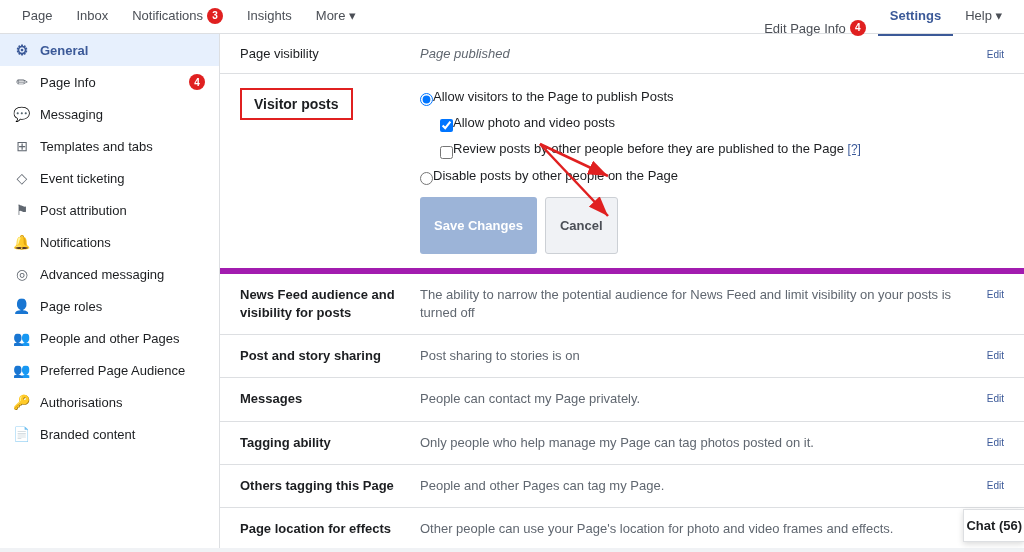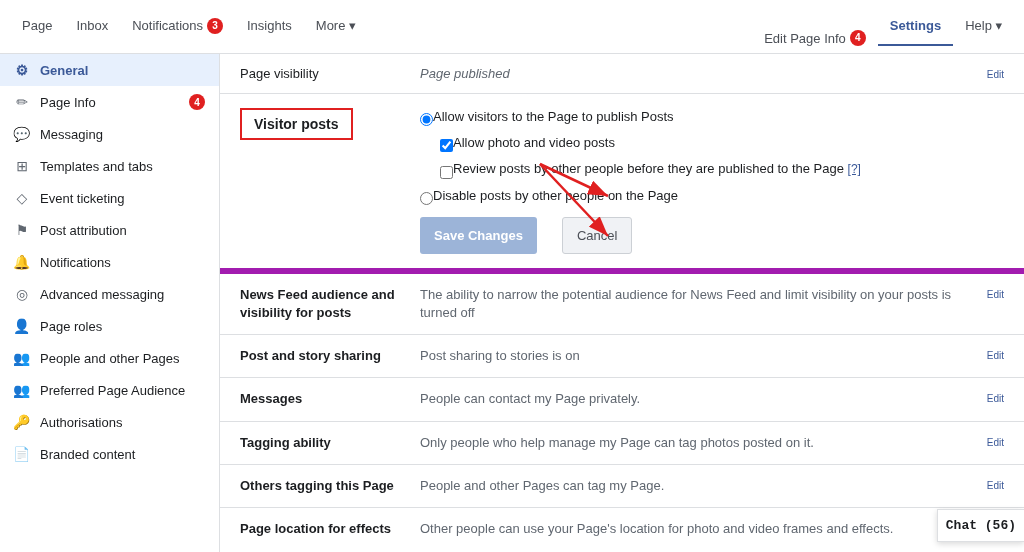--- a/index.html
+++ b/index.html
@@ -1,21 +1,21 @@
 <!DOCTYPE html>
 <html><head>
   <meta charset="utf-8">
   <style>
     * { box-sizing: border-box; margin: 0; padding: 0; }
     body { font-family: -apple-system, BlinkMacSystemFont, 'Segoe UI', Helvetica, Arial, sans-serif; font-size: 13px; background: #f0f2f5; color: #1c1e21; }
 
     
     .top-nav {
       display: flex; align-items: center; background: #fff; border-bottom: 1px solid #dddfe2;
-      height: 54px; padding: 0 10px; position: relative; z-index: 10;
+      height: 34px; padding: 0 10px; position: relative; z-index: 10;
     }
     .top-nav-left { display: flex; align-items: center; gap: 0; }
     .top-nav-item {
       padding: 0 12px; height: 38px; display: flex; align-items: center;
       font-size: 13px; color: #4b4f56; cursor: pointer; border-bottom: 2px solid transparent;
       white-space: nowrap;
     }
     .top-nav-item.active { color: #3b5998; border-bottom: 2px solid #3b5998; font-weight: 600; }
     .nav-badge {
       display: inline-flex; align-items: center; justify-content: center;
@@ -62,42 +62,42 @@
     .vp-box {
       border: 2px solid #e02020; padding: 6px 12px; font-weight: 700; font-size: 14px;
       color: #1c1e21; display: inline-block; margin-bottom: 10px; cursor: pointer;
     }
     .vp-option { display: flex; align-items: flex-end; margin-bottom: 8px; }
     .vp-option input[type="radio"], .vp-option input[type="checkbox"] {
       margin-top: 2px; cursor: pointer; flex-shrink: 0;
     }
     .vp-option label { font-size: 13px; color: #1c1e21; cursor: pointer; line-height: 1.4; }
     .help-link { color: #3b5998; font-size: 12px; }
-    .vp-actions { display: flex; gap: 25px; margin-top: 12px; }
+    .vp-actions { display: flex; gap: 8px; margin-top: 12px; }
     .btn-save {
       background: #9cb4d8; color: #fff; border: none; padding: 6px 14px;
       font-size: 13px; font-weight: 600; cursor: not-allowed; border-radius: 3px;
     }
     .btn-cancel {
       background: #f0f2f5; color: #4b4f56; border: 1px solid #ccd0d5;
-      padding: 10px 14px; font-size: 13px; font-weight: 400; cursor: pointer; border-radius: 3px;
+      padding: 20px 14px; font-size: 13px; font-weight: 700; cursor: pointer; border-radius: 3px;
     }
 
     
     .pv-row { display: flex; align-items: center; padding: 12px 20px; border-bottom: 1px solid #dddfe2; }
     .pv-label { width: 180px; font-weight: 400; font-size: 13px; color: #1c1e21; flex-shrink: 0; }
     .pv-value { flex: 1; font-size: 13px; color: #606770; font-style: italic; }
     .pv-action { margin-left: 20px; }
 
     
     .chat-bubble {
       position: fixed; bottom: 10px; right: 0; background: #fff;
-      border: 1px solid #dddfe2; border-right: none; padding: 8px 8px;
+      border: 1px solid #dddfe2; border-right: none; padding: 8px 2px;
       font-size: 13px; font-weight: 600; color: #1c1e21; cursor: pointer;
-      box-shadow: 0 2px 6px rgba(0,0,0,0.15); z-index: 100; font-family: Liberation Mono, monospace;
+      box-shadow: 0 2px 6px rgba(0,0,0,0.15); z-index: 100;
     }
   </style>
 </head>
 <body>
 
 <nav class="top-nav">
   <div class="top-nav-left">
     <div class="top-nav-item">Page</div>
     <div class="top-nav-item">Inbox</div>
     <div class="top-nav-item">

